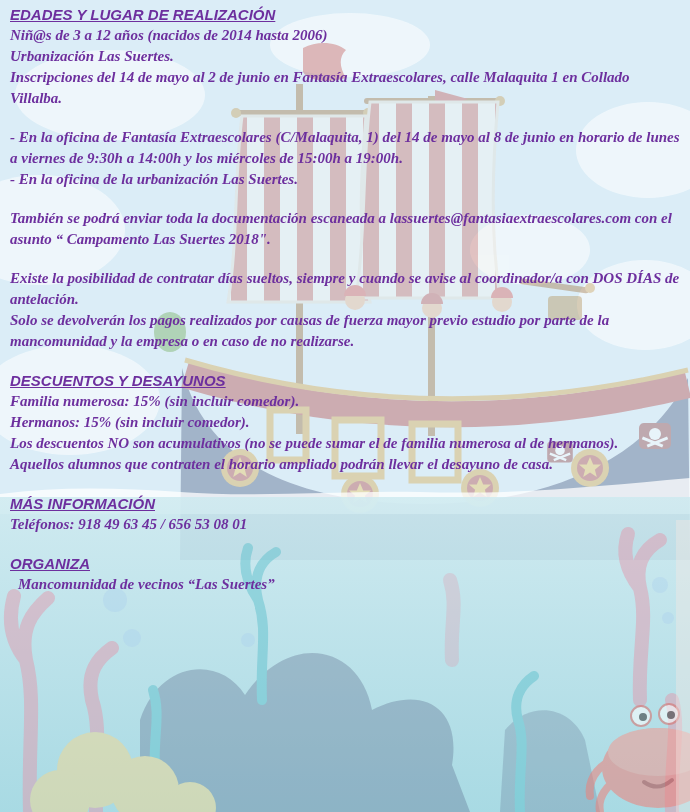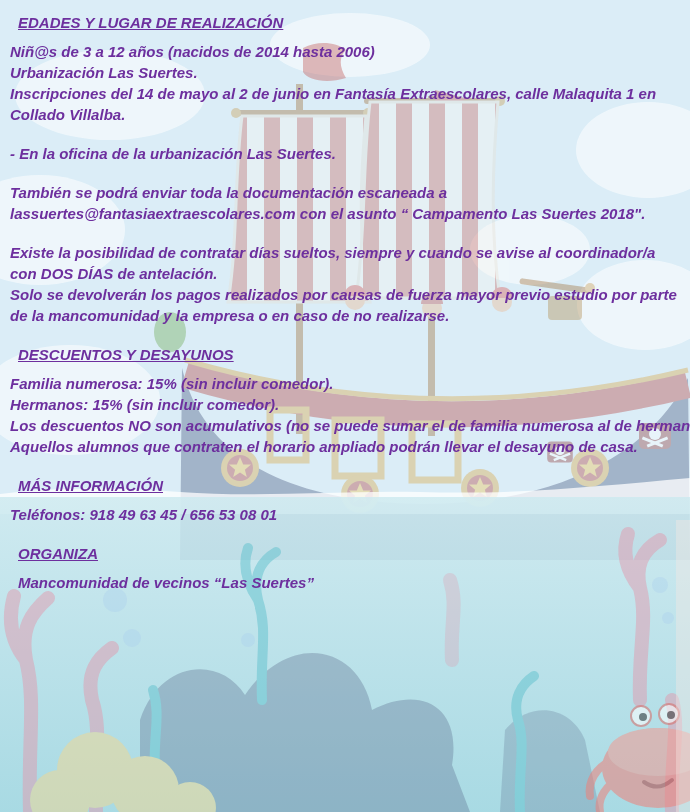--- a/index.html
+++ b/index.html
@@ -12,25 +12,25 @@
   .content{
     position:absolute;top:0;left:0;width:674px;height:812px;z-index:1;
     padding:4px 6px 0 10px;
     color:#6d2f9e;
     font-style:italic;font-weight:bold;
     font-size:15px;line-height:21px;
     letter-spacing:0;
   }
   section{margin:0 0 18px 0;}
   h2{
-    font-size:15px;line-height:21px;margin:8px;
+    font-size:15px;line-height:21px;margin:0;
     text-decoration:underline;
     font-weight:bold;font-style:italic;
   }
-  p{margin:0;}
+  p{margin:0;font-family:Liberation Serif, serif;}
   .oneline{white-space:nowrap;}
   .indent{padding-left:8px;}
 </style>
 </head>
 <body>
 
 <svg class="bg" width="690" height="812" viewBox="0 0 690 812" aria-hidden="true">
   <defs>
     <linearGradient id="gwater" x1="0" y1="0" x2="0" y2="1">
       <stop offset="0" stop-color="#cde9ef"></stop>
@@ -175,20 +175,21 @@
 <main class="content">
 
   <section>
     <h2>EDADES Y LUGAR DE REALIZACIÓN</h2>
     <p>Niñ@s de 3 a 12 años (nacidos de 2014 hasta 2006)</p>
     <p>Urbanización Las Suertes.</p>
     <p>Inscripciones del 14 de mayo al 2 de junio en Fantasía Extraescolares, calle Malaquita 1 en Collado Villalba.</p>
   </section>
 
   <section>
+    <p>- En la oficina de Fantasía Extraescolares (C/Malaquita, 1) del 14 de mayo al 8 de junio en horario de lunes a viernes de 9:30h a 14:00h y los miércoles de 15:00h a 19:00h.</p>
     <p>- En la oficina de la urbanización Las Suertes.</p>
   </section>
 
   <section>
     <p>También se podrá enviar toda la documentación escaneada a lassuertes@fantasiaextraescolares.com con el asunto “ Campamento Las Suertes 2018".</p>
   </section>
 
   <section>
     <p>Existe la posibilidad de contratar días sueltos, siempre y cuando se avise al coordinador/a con DOS DÍAS de antelación.</p>
     <p>Solo se devolverán los pagos realizados por causas de fuerza mayor previo estudio por parte de la mancomunidad y la empresa o en caso de no realizarse.</p>

